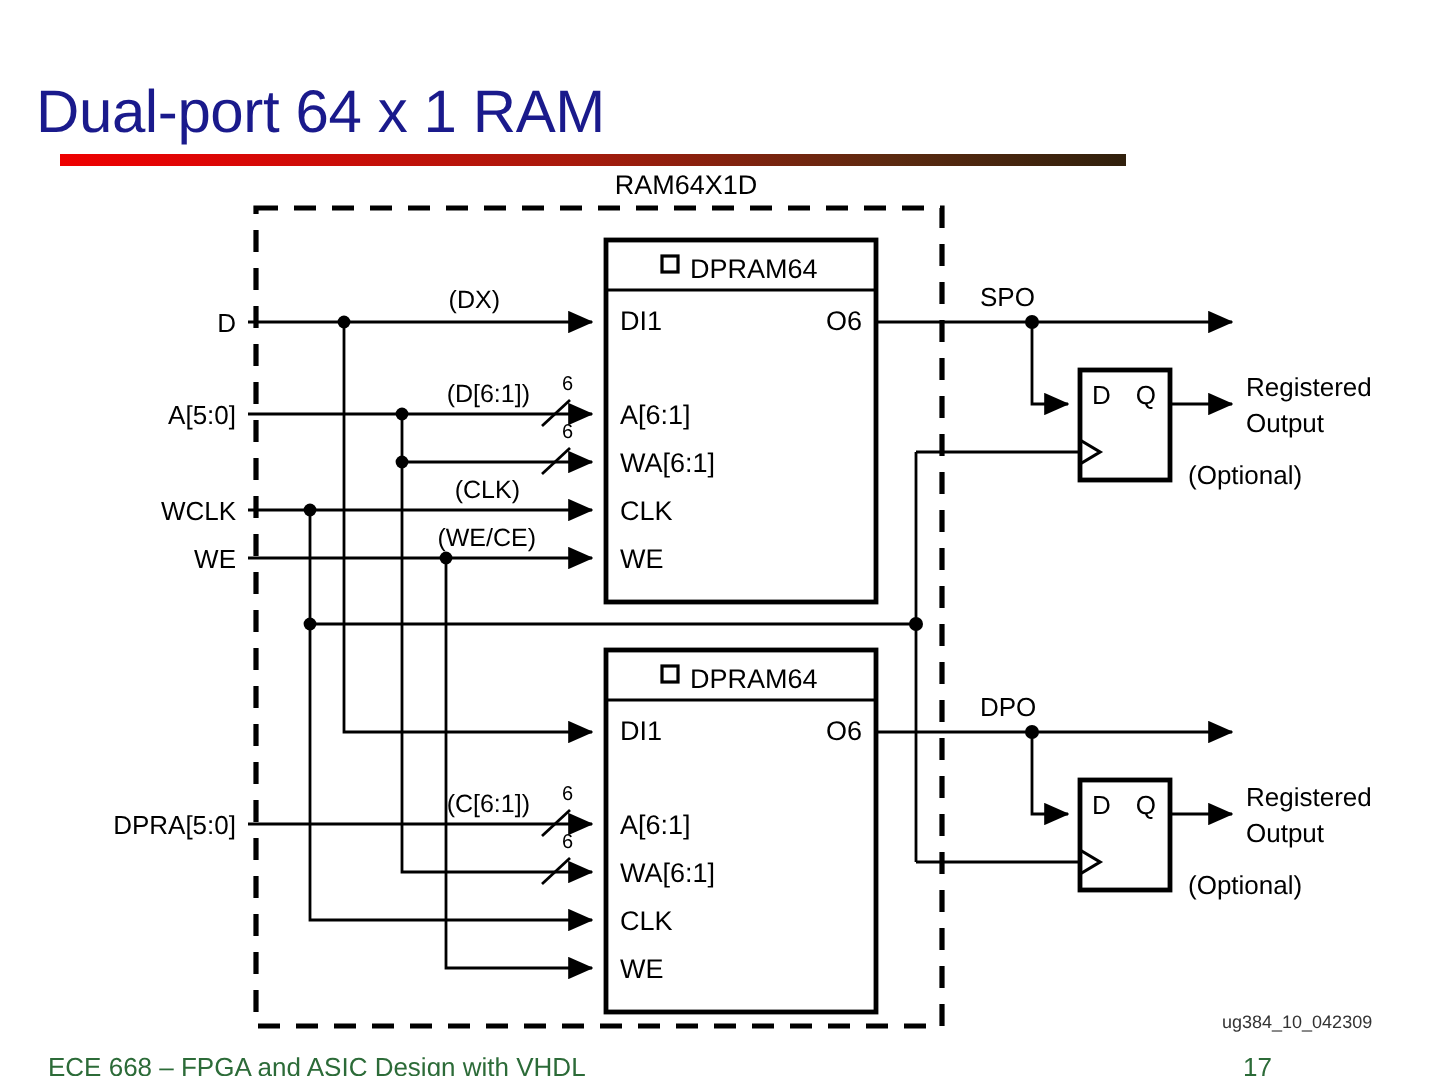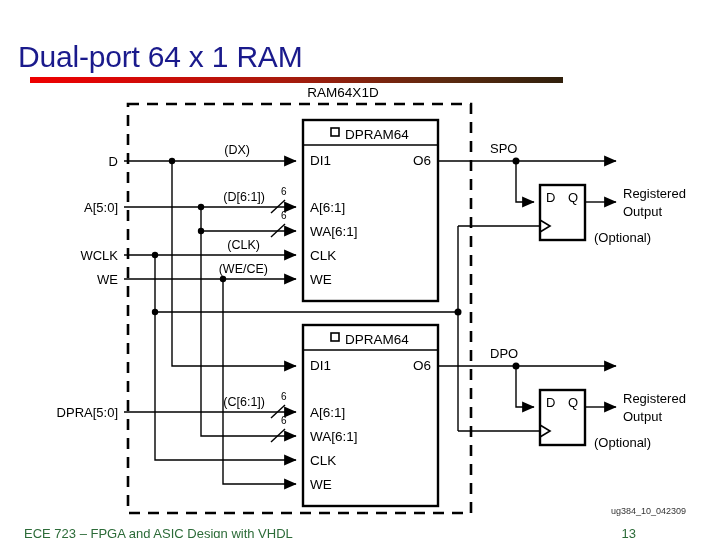--- a/index.html
+++ b/index.html
@@ -230,16 +230,16 @@
       <line class="wire" x1="585" y1="323" x2="616" y2="323" marker-end="url(#arr)"></line>
       <text class="lbl" x="623" y="319">Registered</text>
       <text class="lbl" x="623" y="337">Output</text>
       <text class="lbl" x="594" y="363">(Optional)</text>
 
       <text class="figid" x="611" y="430">ug384_10_042309</text>
 
     </svg>
   </div>
 
-  <div class="footer-line">ECE 723 – FPGA and ASIC Design with VHDL</div>
-  <div class="footer-page">13</div>
+  <div class="footer-line">ECE 668 – FPGA and ASIC Design with VHDL</div>
+  <div class="footer-page">17</div>
 
 </div>
 
 </body></html>

